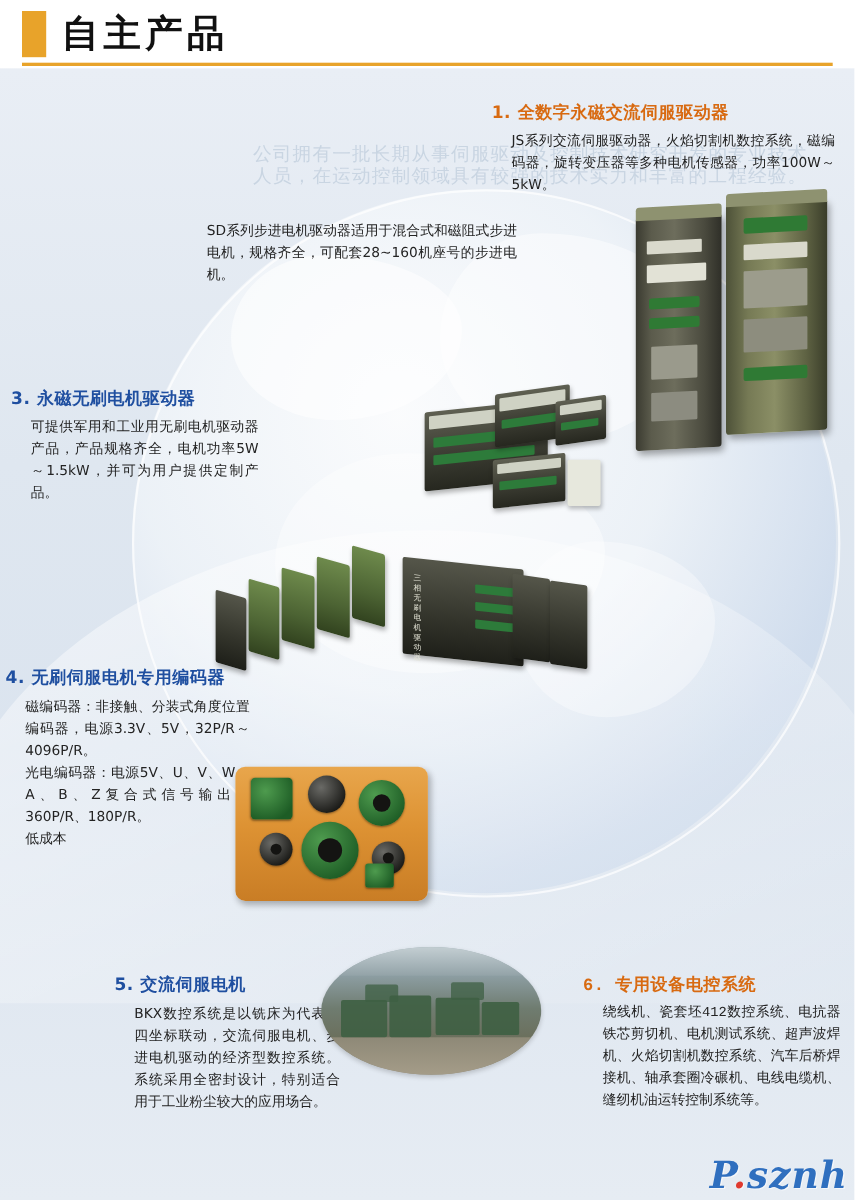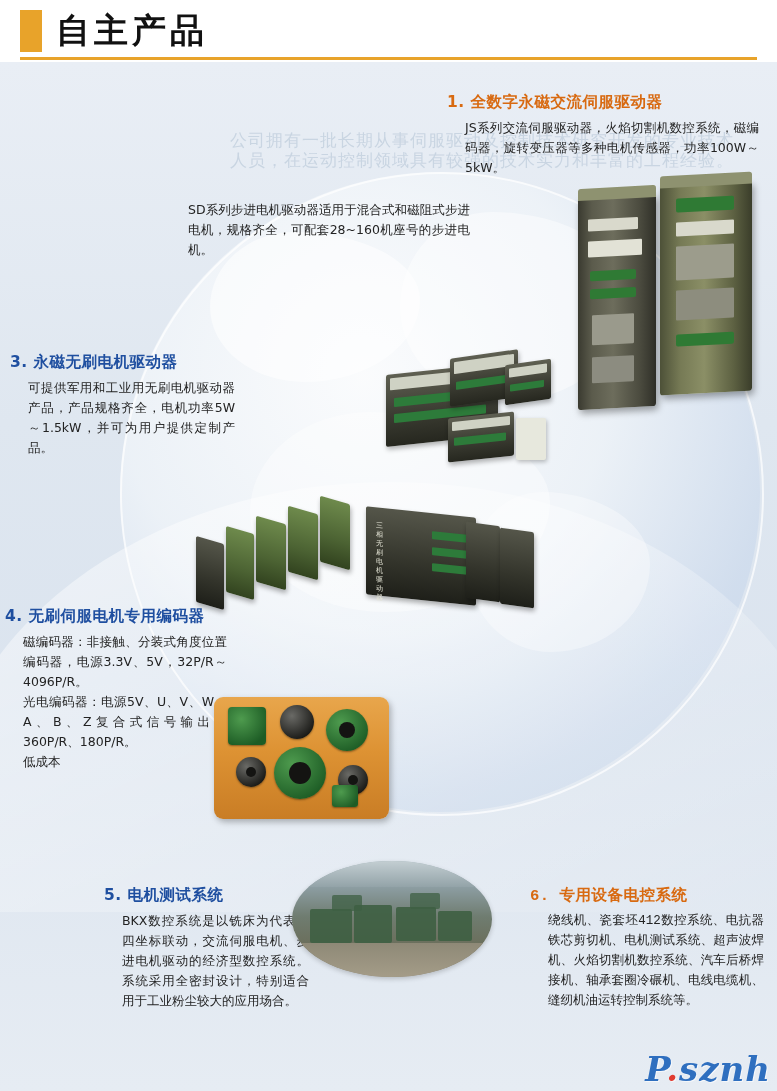--- a/index.html
+++ b/index.html
@@ -413,21 +413,21 @@
       <span>无刷伺服电机专用编码器</span>
     </div>
     <p class="block-body" style="white-space:pre-line;">磁编码器：非接触、分装式角度位置编码器，电源3.3V、5V，32P/R～4096P/R。
 光电编码器：电源5V、U、V、W、A、B、Z复合式信号输出，360P/R、180P/R。
 低成本</p>
   </div>
 
   <div class="block b5">
     <div class="block-title">
       <span>5.</span>
-      <span>电机测试系统</span>
+      <span>交流伺服电机</span>
     </div>
     <p class="block-body">BKX数控系统是以铣床为代表的四坐标联动，交流伺服电机、步进电机驱动的经济型数控系统。系统采用全密封设计，特别适合用于工业粉尘较大的应用场合。</p>
   </div>
 
   <div class="block b6">
     <div class="block-title orange">
       <span>6.</span>
       <span>专用设备电控系统</span>
     </div>
     <p class="block-body">绕线机、瓷套坯412数控系统、电抗器铁芯剪切机、电机测试系统、超声波焊机、火焰切割机数控系统、汽车后桥焊接机、轴承套圈冷碾机、电线电缆机、缝纫机油运转控制系统等。</p>

